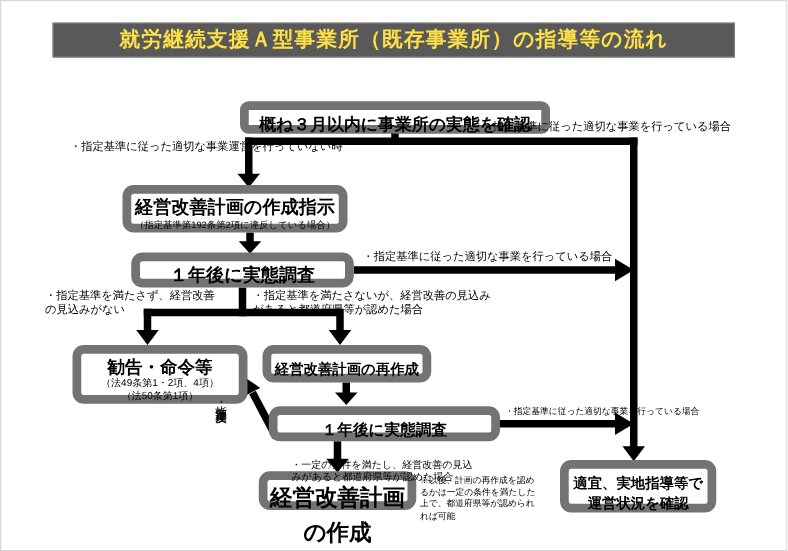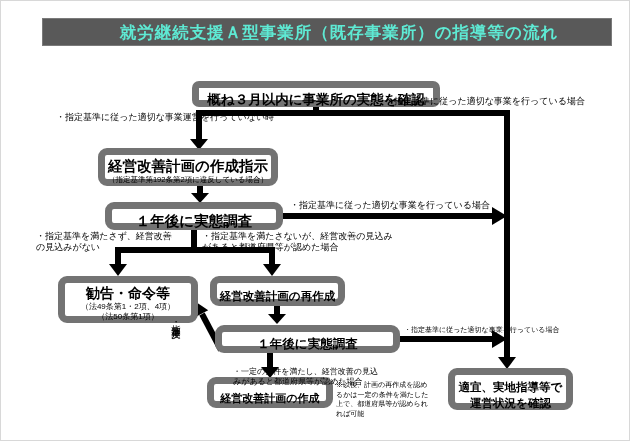--- a/index.html
+++ b/index.html
@@ -3,24 +3,23 @@
 <meta charset="utf-8">
 <style>
   html,body{margin:0;padding:0;background:#fff;}
   #canvas{
     position:relative;width:630px;height:441px;background:#ffffff;
     font-family:"Liberation Sans",sans-serif;overflow:hidden;
     box-shadow:inset 0 0 0 1px #d8d8d8;
   }
   .titlebar{
     position:absolute;left:42px;top:18px;width:546px;height:28px;
-    background:#595959;color:#5eead4;font-size:16.5px;font-weight:bold;
+    background:#595959;color:#fde047;font-size:16.5px;font-weight:bold;
     text-align:center;line-height:28px;letter-spacing:1px;
     box-shadow:0 0 0 1px #7a7a7a inset;
-    padding-left:24px;
   }
   .node{
     position:absolute;background:#ffffff;border:7px solid #737373;border-radius:9px;
     text-align:center;color:#000;box-sizing:border-box;
   }
   .node .main{font-weight:bold;}
   .lbl{position:absolute;color:#000;font-size:9px;line-height:11px;white-space:nowrap;}
   .lbl.wrap{white-space:normal;}
   svg.arrows{position:absolute;left:0;top:0;}
   .vlabel{
@@ -96,21 +95,21 @@
 
   <div class="node" style="left:210px;top:276px;width:135px;height:30px;">
     <div class="main" style="font-size:11.5px;line-height:27px;">経営改善計画の再作成</div>
   </div>
 
   <div class="node" style="left:215px;top:325px;width:185px;height:28px;">
     <div class="main" style="font-size:12.5px;line-height:25px;">１年後に実態調査</div>
   </div>
 
   <div class="node" style="left:207px;top:377px;width:126px;height:31px;">
-    <div class="main" style="font-size:11px;line-height:28px;">経営改善計画の作成</div>
+    <div class="main" style="font-size:18px;line-height:28px;">経営改善計画の作成</div>
   </div>
 
   <div class="node" style="left:448px;top:368px;width:125px;height:42px;padding-top:4px;">
     <div class="main" style="font-size:11.5px;line-height:16px;">適宜、実地指導等で</div>
     <div class="main" style="font-size:11.5px;line-height:16px;">運営状況を確認</div>
   </div>
 
   <div class="lbl" style="left:56px;top:112px;">・指定基準に従った適切な事業運営を行っていない時</div>
   <div class="lbl" style="left:385px;top:96px;">・指定基準に従った適切な事業を行っている場合</div>
   <div class="lbl" style="left:290px;top:200px;">・指定基準に従った適切な事業を行っている場合</div>

